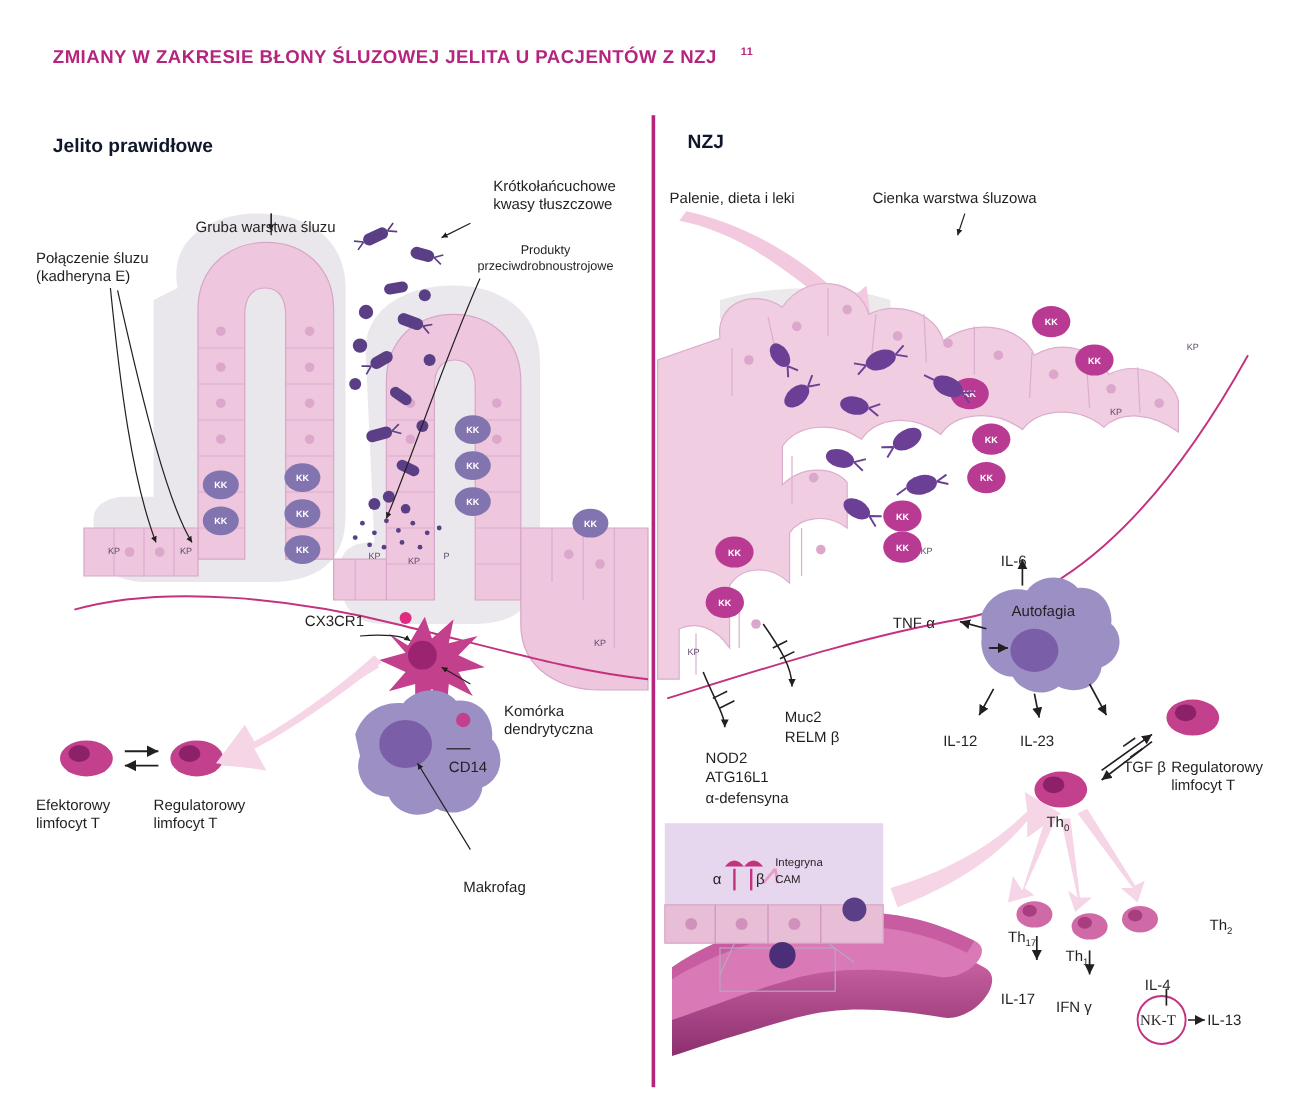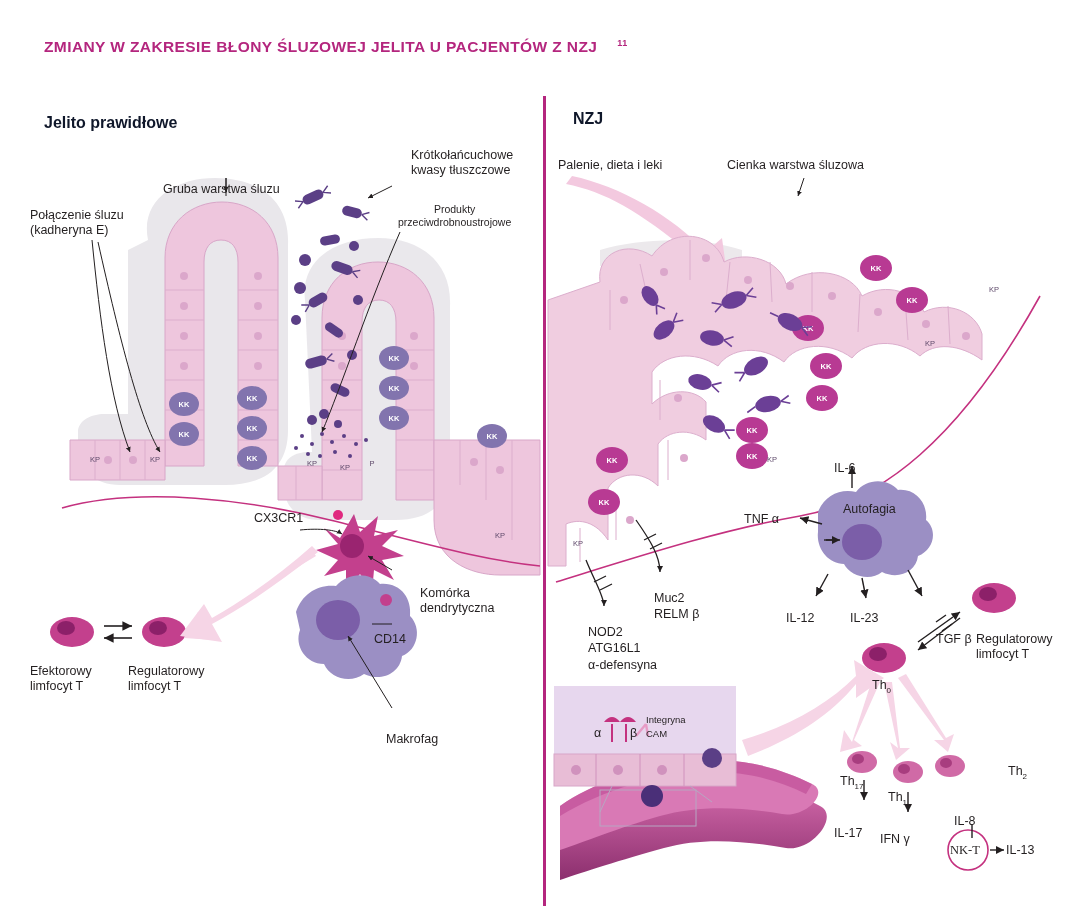--- a/index.html
+++ b/index.html
@@ -602,17 +602,17 @@
     <span>Th</span><sub>17</sub>
   </div>
   <div class="abs lbl" style="left:888px;top:790px;">
     <span>Th</span><sub>1</sub>
   </div>
   <div class="abs lbl" style="left:1008px;top:764px;">
     <span>Th</span><sub>2</sub>
   </div>
   <div class="abs lbl" style="left:834px;top:814px;margin-top:12px;">IL-17</div>
   <div class="abs lbl" style="left:880px;top:832px;">IFN γ</div>
-  <div class="abs lbl" style="left:954px;top:814px;">IL-8</div>
+  <div class="abs lbl" style="left:954px;top:814px;">IL-4</div>
   <div class="abs lbl" style="left:950px;top:843px;font-family:Liberation Serif, serif;">NK-T</div>
   <div class="abs lbl" style="left:1006px;top:843px;">IL-13</div>
 
 </div>
 
 </body></html>

